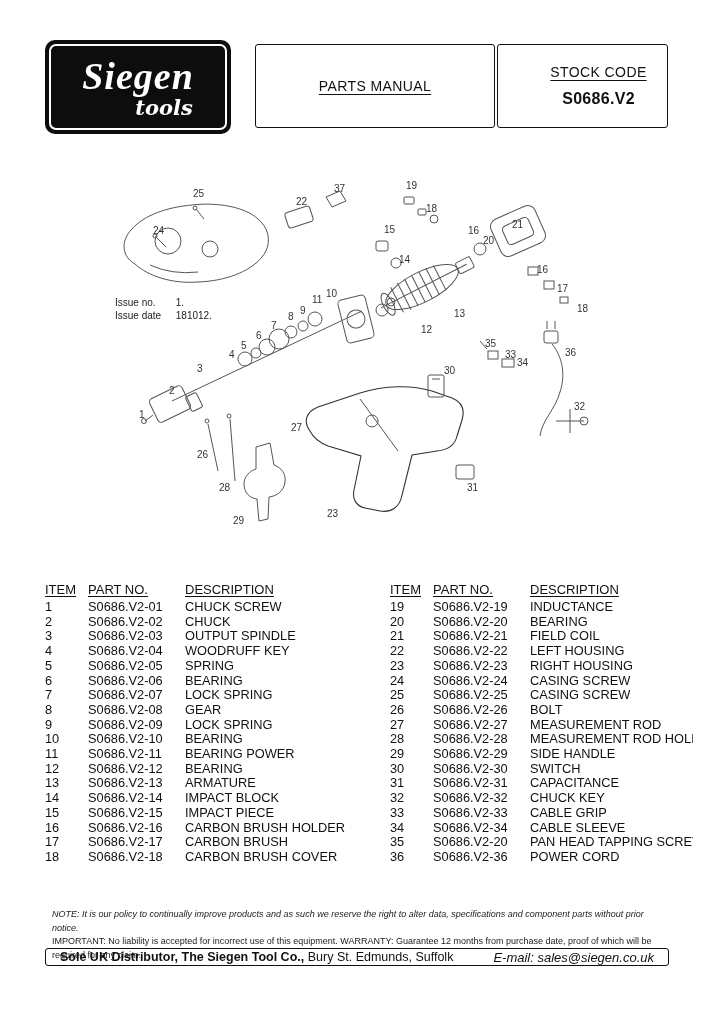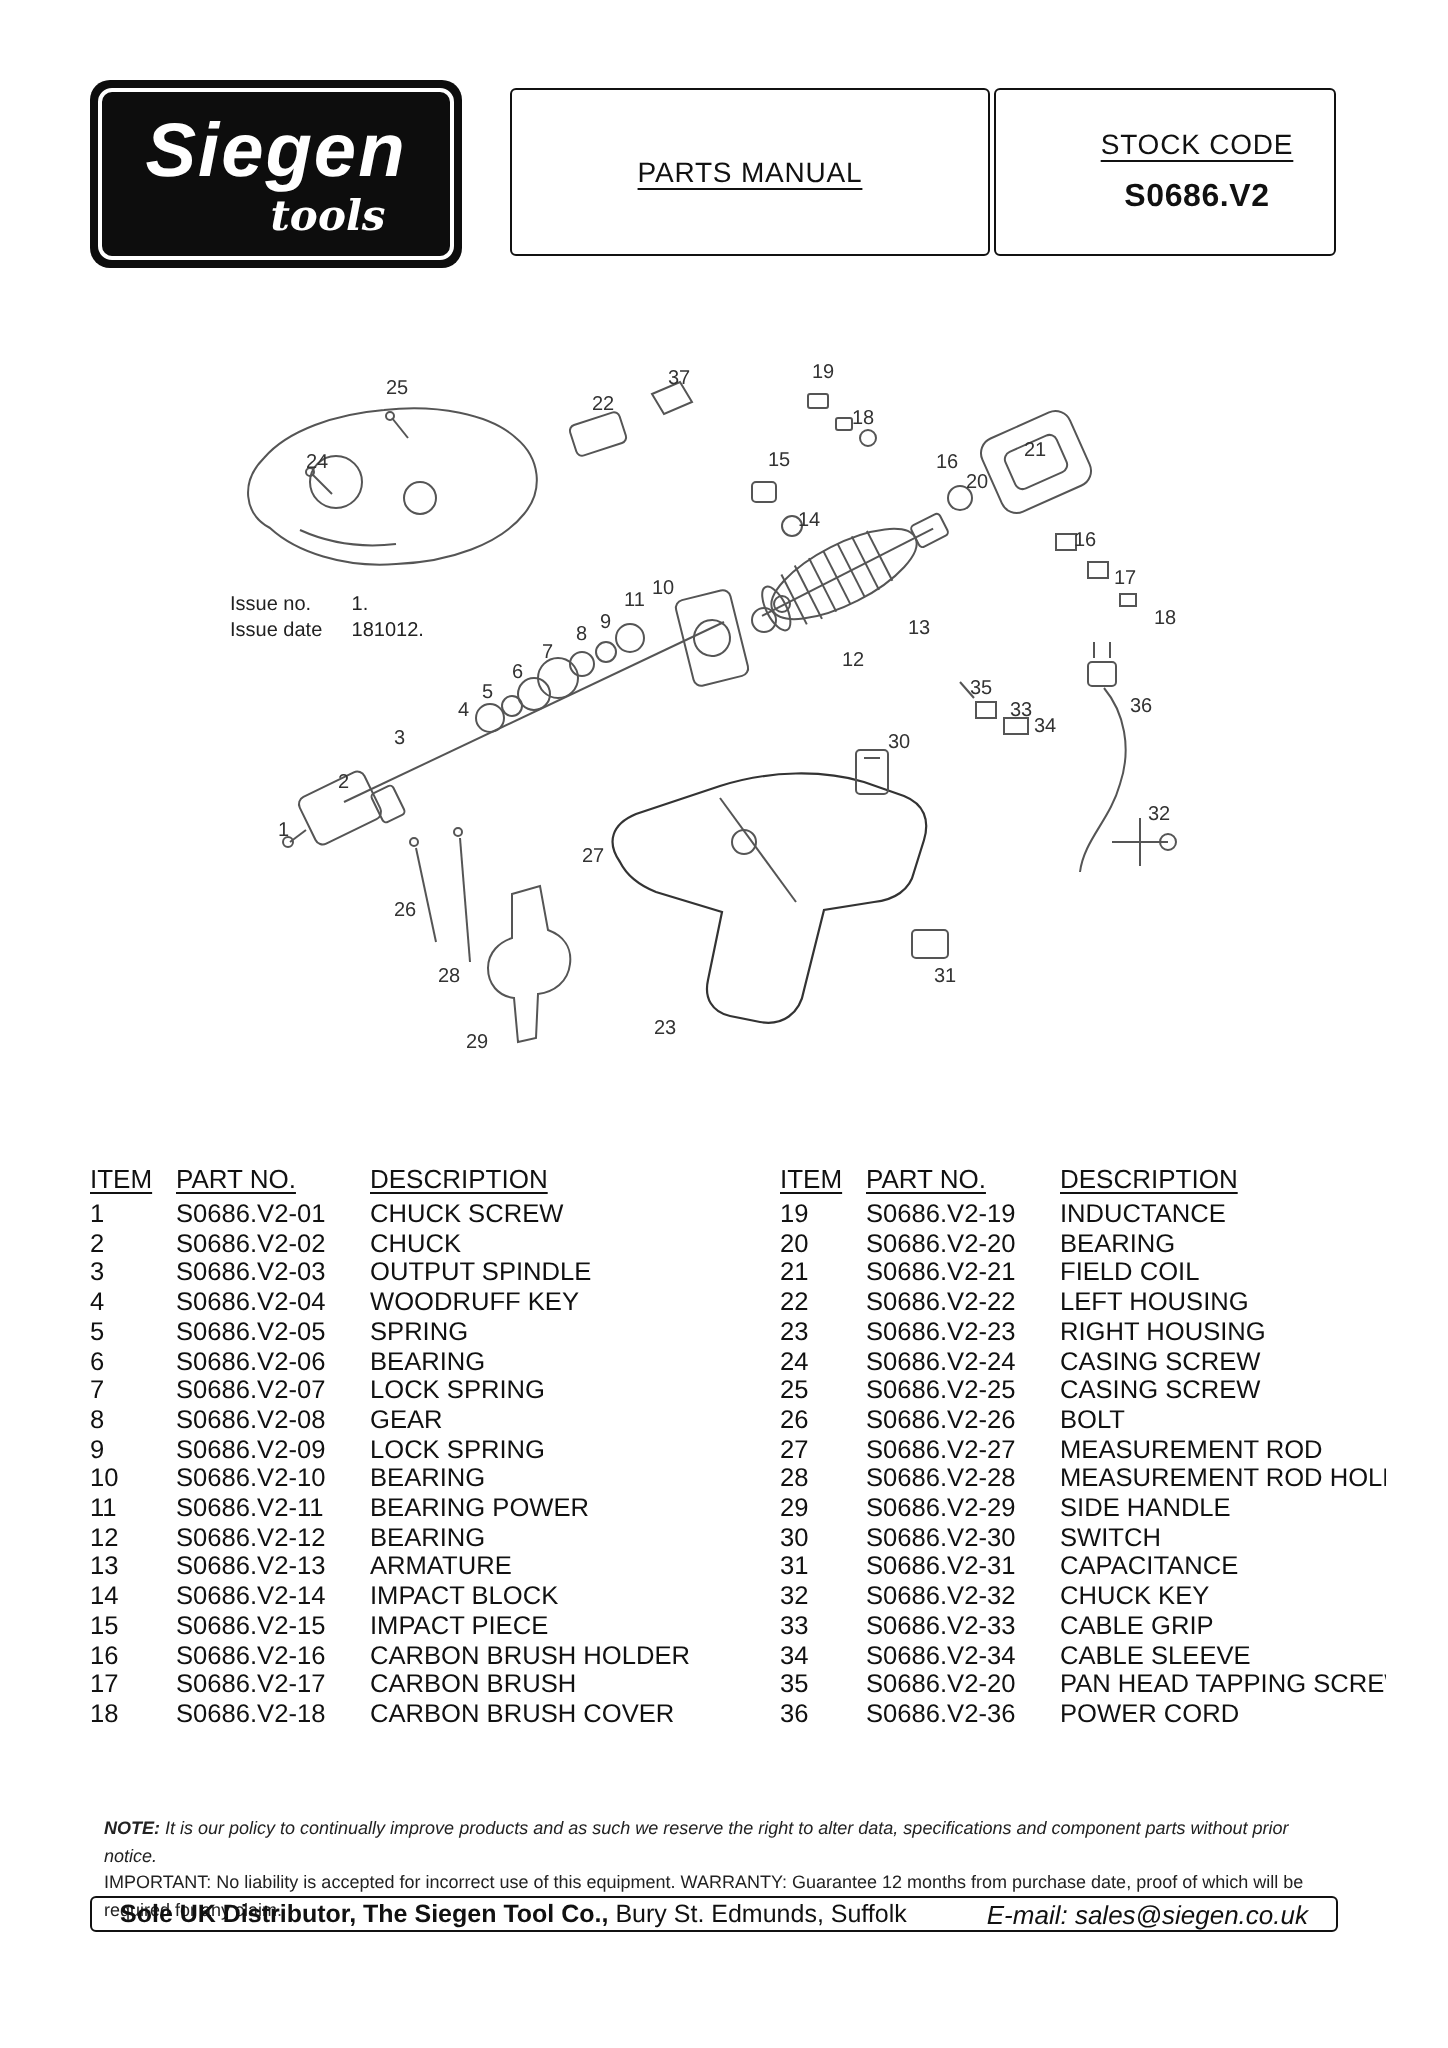--- a/index.html
+++ b/index.html
@@ -13,21 +13,21 @@
   .logo {
     position:absolute; left:45px; top:40px; width:186px; height:94px;
     background:#0d0d0d; border-radius:10px; padding:4px; box-sizing:border-box;
   }
   .logo-inner {
     width:100%; height:100%; border:2px solid #fff; border-radius:7px;
     box-sizing:border-box; display:flex; flex-direction:column;
     align-items:center; justify-content:center;
   }
   .logo-siegen {
-    font-family:Liberation Sans, sans-serif; font-style:italic; font-weight:bold;
+    font-family:Liberation Serif, serif; font-style:italic; font-weight:bold;
     font-size:38px; line-height:1; color:#fff; letter-spacing:1px;
   }
   .logo-tools {
     font-family:"DejaVu Serif", serif; font-style:italic; font-weight:bold;
     font-size:21px; line-height:1; color:#fff; margin:2px 0 0 52px;
   }
   .hdr-box {
     position:absolute; top:44px; height:84px; border:1.6px solid #111;
     border-radius:3px; box-sizing:border-box; display:flex; flex-direction:column;
     align-items:center; justify-content:center; gap:10px; background:#fff;
@@ -66,21 +66,21 @@
     overflow:hidden;
   }
   col.c-item { width:43px; }
   col.c-part { width:97px; }
   col.c-desc { width:163px; }
 
   
   .notes { position:absolute; left:52px; top:908px; width:620px; font-size:9px; line-height:13.5px; color:#222; }
   .notes .it { font-style:italic; }
   .notes .b  { font-weight:normal; }
-  .notes .bi { font-weight:bold; font-style:italic;text-align:center; }
+  .notes .bi { font-weight:normal; font-style:italic;text-align:center; }
 
   
   .footer-box {
     position:absolute; left:45px; top:948px; width:624px; height:18px;
     border:1.6px solid #111; border-radius:3px; box-sizing:border-box;
     display:flex; align-items:center; justify-content:space-between;
     padding:0 14px;
   }
   .footer-left  { font-size:12.5px; }
   .footer-left .b { font-weight:bold; }

